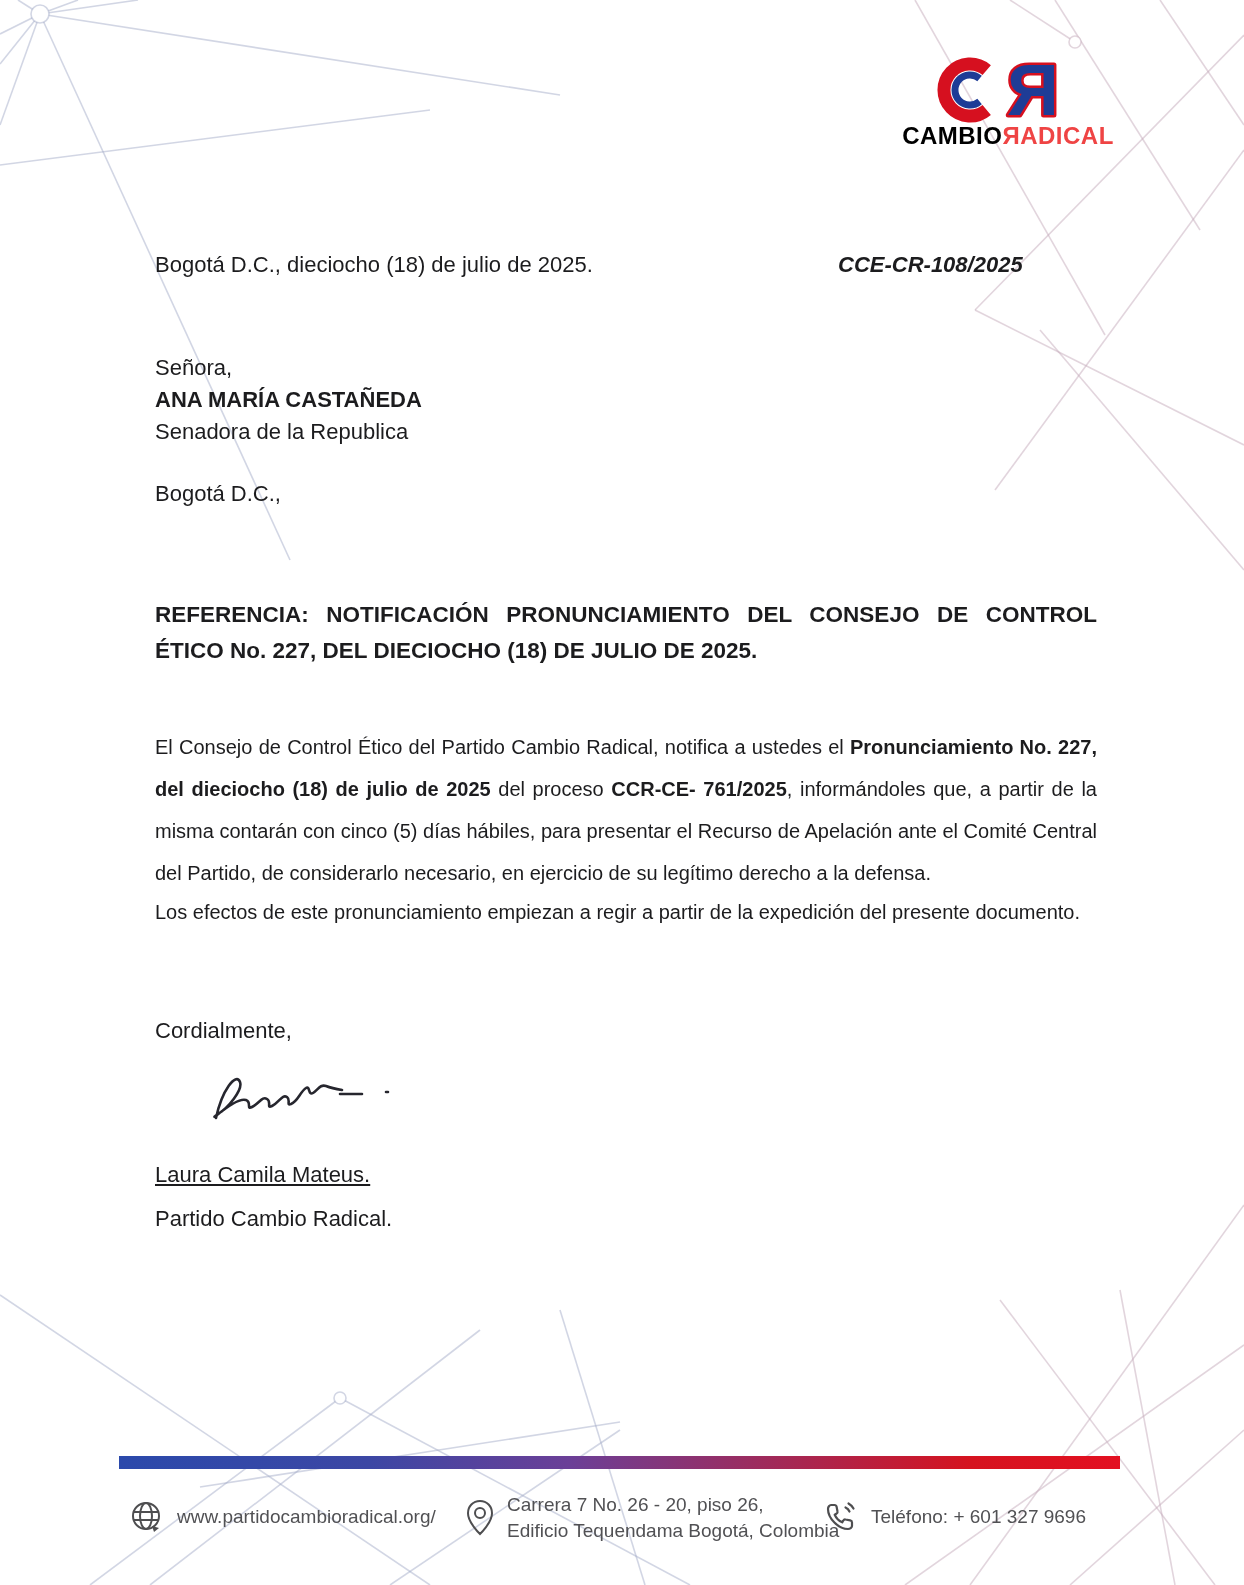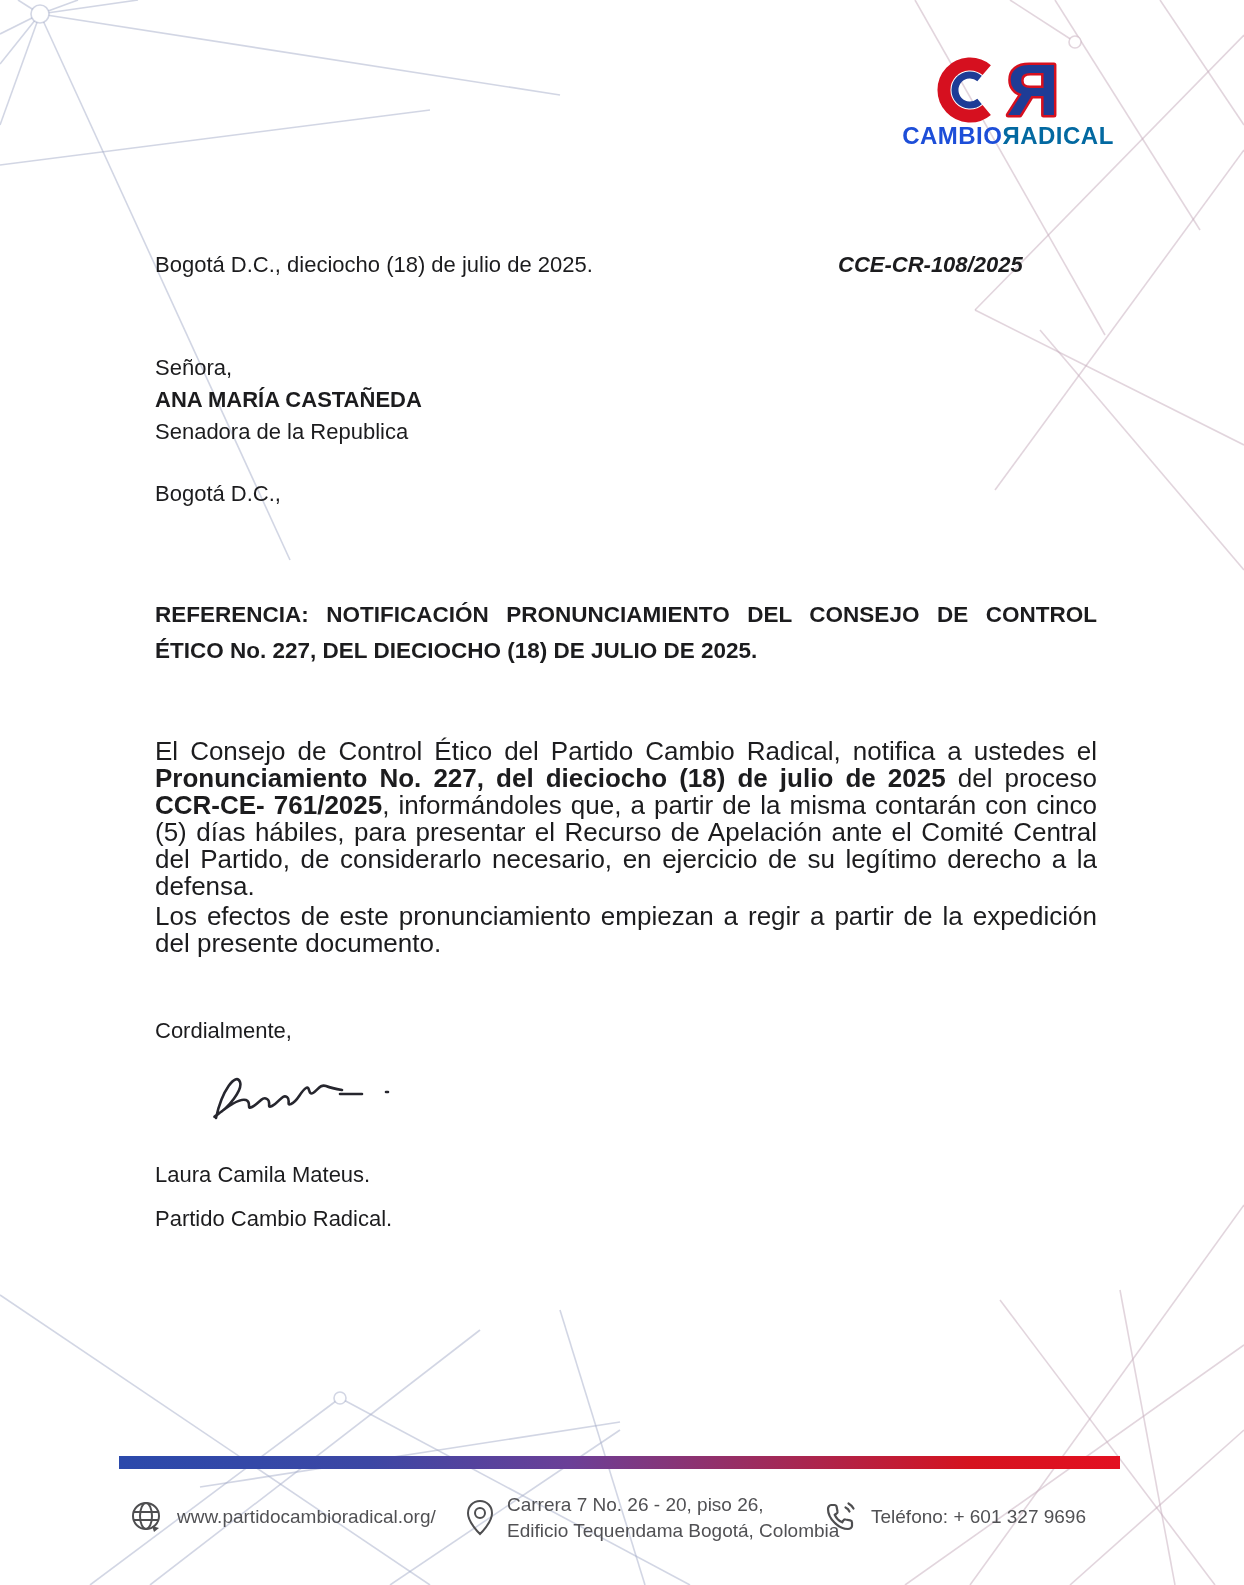--- a/index.html
+++ b/index.html
@@ -14,36 +14,36 @@
   }
   .bg-net{position:absolute;inset:0;pointer-events:none;}
   
   .logo{position:absolute;left:880px;top:50px;width:250px;height:110px;}
   .logo svg{position:absolute;left:0;top:0;}
   .wordmark{
     position:absolute;left:8px;top:72px;width:240px;
     text-align:center;font-size:24px;font-weight:800;letter-spacing:.5px;
     white-space:nowrap;
   }
-  .wm-blue{color:#1d4ed8;}
-  .wm-red{color:#0369a1;}
+  .wm-blue{color:#000000;}
+  .wm-red{color:#ef4444;}
   
   .abs{position:absolute;}
-  .body-text{font-size:26px;line-height:27px;margin-top:12px;}
+  .body-text{font-size:20px;line-height:42px;}
   .date-row{left:155px;top:252px;width:940px;font-size:22px;}
   .ref-code{position:absolute;left:683px;top:0;font-weight:bold;font-style:italic;}
   .addr-block{left:155px;top:352px;font-size:22px;line-height:32px;}
   .addr-block2{left:155px;top:478px;font-size:22px;line-height:32px;}
   .bold{font-weight:bold;}
   .reference{left:155px;top:597px;width:942px;font-size:22.5px;font-weight:bold;line-height:36px;text-align:justify;}
   .p1{left:155px;top:726px;width:942px;text-align:justify;}
   .p2{left:155px;top:891px;width:942px;text-align:justify;}
   .valediction{left:155px;top:1018px;font-size:22px;}
   .signature{left:200px;top:1060px;}
-  .signer-name{left:155px;top:1162px;font-size:22px;}
+  .signer-name{left:155px;top:1162px;font-size:22px;text-decoration:underline;}
   .signer-title{left:155px;top:1203px;font-size:22px;line-height:32px;}
   
   .divider{
     position:absolute;left:119px;top:1456px;width:1001px;height:13px;
     background:linear-gradient(90deg,#2b49ab 0%,#3c47a4 25%,#6b3f97 45%,#a02a5a 65%,#d5131f 85%,#e31021 100%);
   }
   .footer-item{position:absolute;display:flex;align-items:center;gap:13px;color:#515154;}
   .footer-item .txt{font-size:19px;line-height:26px;}
   .f-web{left:128px;top:1499px;}
   .f-addr{left:466px;top:1492px;}

